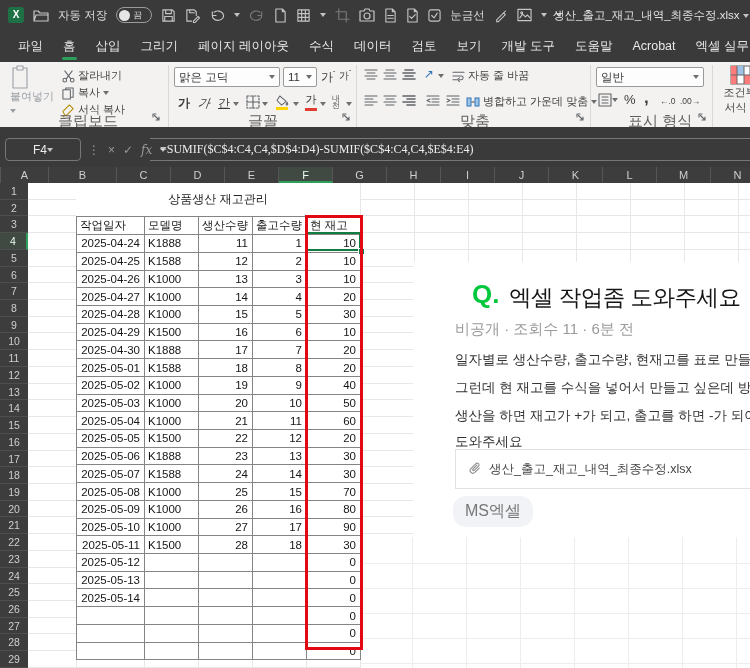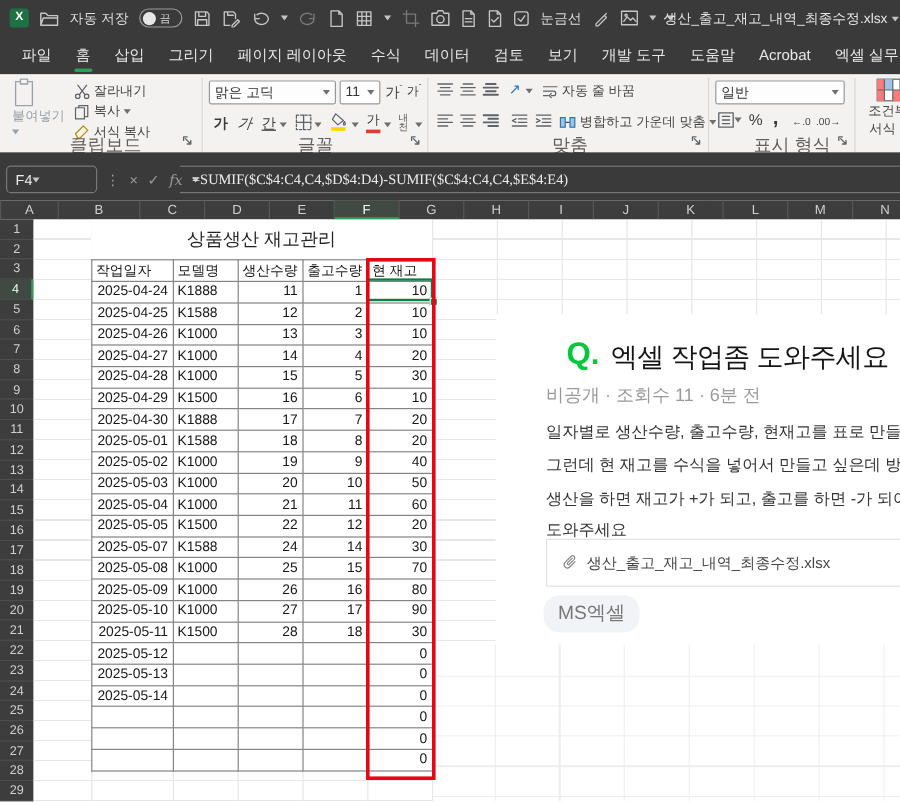--- a/index.html
+++ b/index.html
@@ -33,42 +33,42 @@
   .rsep{position:absolute;top:3px;width:1px;height:106px;background:#dad8d6}
   .glabel{position:absolute;top:50px;font-size:15px;color:#605e5c;white-space:nowrap}
   .launch{position:absolute;top:51px;width:9px;height:9px}
   .rbtn-txt{font-size:11px;color:#444;white-space:nowrap}
   .fbox{position:absolute;height:20px;background:#fdfdfd;border:1px solid #999;border-radius:2px;font-size:11.5px;color:#333;display:flex;align-items:center;padding:0 4px;box-sizing:border-box;justify-content:space-between}
   .ga{font-size:12px;color:#3b3b3b}
   .colorbar{display:block;width:12px;height:3px;margin-top:1px}
 
   
   #fbar{position:absolute;left:0;top:127px;width:750px;height:40px;background:#3a3a3a}
-  #namebox{position:absolute;left:5px;top:11px;width:76px;height:23px;border:1px solid #777;border-radius:4px;color:#ececec;font-size:12px;display:flex;align-items:center;justify-content:flex-start;padding:0 7px;box-sizing:border-box}
+  #namebox{position:absolute;left:5px;top:11px;width:76px;height:23px;border:1px solid #777;border-radius:4px;color:#ececec;font-size:12px;display:flex;align-items:center;justify-content:center;padding:0 7px;box-sizing:border-box}
   #fxarea{position:absolute;left:150px;top:11px;width:600px;height:23px;border:1px solid #777;border-left:none;border-right:none;color:#ececec;font-size:12px;display:flex;align-items:center;padding:0 10px;box-sizing:border-box;font-family:Liberation Serif, serif;white-space:nowrap}
   .fbtns{position:absolute;left:88px;top:11px;height:23px;display:flex;align-items:center;gap:8px;color:#9a9a9a;font-size:12px}
 
   
   #colhead{position:absolute;left:0;top:167px;width:750px;height:16px;background:#3d3d3d;display:flex}
   #corner{width:28px;height:16px;position:relative;border-right:1px solid #565656;box-sizing:border-box}
   #colletters{display:flex}
   #colletters span{width:54px;height:16px;line-height:16px;text-align:center;color:#cfcfcf;font-size:11px;border-right:1px solid #565656;box-sizing:border-box;flex:none}
   #colletters span:nth-child(1){width:48px}
   #colletters span:nth-child(2){width:68px}
   #colletters span:nth-child(6){background:#404a43;color:#eafff1;border-bottom:2.5px solid #2e9e5b}
   #rowhead{position:absolute;left:0;top:183px;width:28px;height:485px;background:#3d3d3d;overflow:hidden}
   #rowhead span{display:block;width:28px;height:16.72px;line-height:16px;text-align:center;color:#cfcfcf;font-size:10.5px;border-bottom:1px solid #4e4e4e;box-sizing:border-box}
   #rowhead span:nth-child(4){background:#404a43;color:#eafff1;border-right:2.5px solid #2e9e5b}
 
   
   #cells{position:absolute;left:28px;top:183px;width:722px;height:485px;background:#fff;overflow:hidden;
      background-image:repeating-linear-gradient(to bottom, transparent 0 15.72px, #e7e7e7 15.72px 16.72px)}
   .vline{position:absolute;top:0;height:485px;width:1px;background:#e7e7e7}
 
-  #titleblock{position:absolute;left:48px;top:0;width:284px;height:33.4px;background:#fff;color:#222;font-size:15px;display:flex;align-items:center;justify-content:center;z-index:5}
+  #titleblock{position:absolute;left:48px;top:0;width:284px;height:33.4px;background:#fff;color:#222;font-size:12px;display:flex;align-items:center;justify-content:center;z-index:5}
   #datatable{position:absolute;left:48px;top:33.4px;border-collapse:collapse;table-layout:fixed;background:#fff;z-index:5}
   #datatable td,#datatable th{border:1px solid #848484;font-size:11.5px;color:#161616;height:16.72px;padding:0;overflow:hidden;white-space:nowrap;font-weight:400}
   #datatable th{text-align:left;padding-left:3px}
   #datatable td:nth-child(1){text-align:right;padding-right:4px}
   #datatable td:nth-child(2){text-align:left;padding-left:3px}
   #datatable td:nth-child(n+3){text-align:right;padding-right:4px}
 
   #qa-panel{position:absolute;left:385px;top:79px;width:337px;height:275px;background:#fff;z-index:10}
   #embed-panel{position:absolute;left:333px;top:354px;width:389px;height:131px;background:#fff;z-index:10;
      background-image:repeating-linear-gradient(to right, transparent 0 53px, #ededed 53px 54px),
@@ -487,20 +487,27 @@
         <td>60</td>
       </tr>
         <tr>
         <td>2025-05-05</td>
         <td>K1500</td>
         <td>22</td>
         <td>12</td>
         <td>20</td>
       </tr>
         <tr>
+        <td>2025-05-06</td>
+        <td>K1888</td>
+        <td>23</td>
+        <td>13</td>
+        <td>30</td>
+      </tr>
+        <tr>
         <td>2025-05-07</td>
         <td>K1588</td>
         <td>24</td>
         <td>14</td>
         <td>30</td>
       </tr>
         <tr>
         <td>2025-05-08</td>
         <td>K1000</td>
         <td>25</td>

